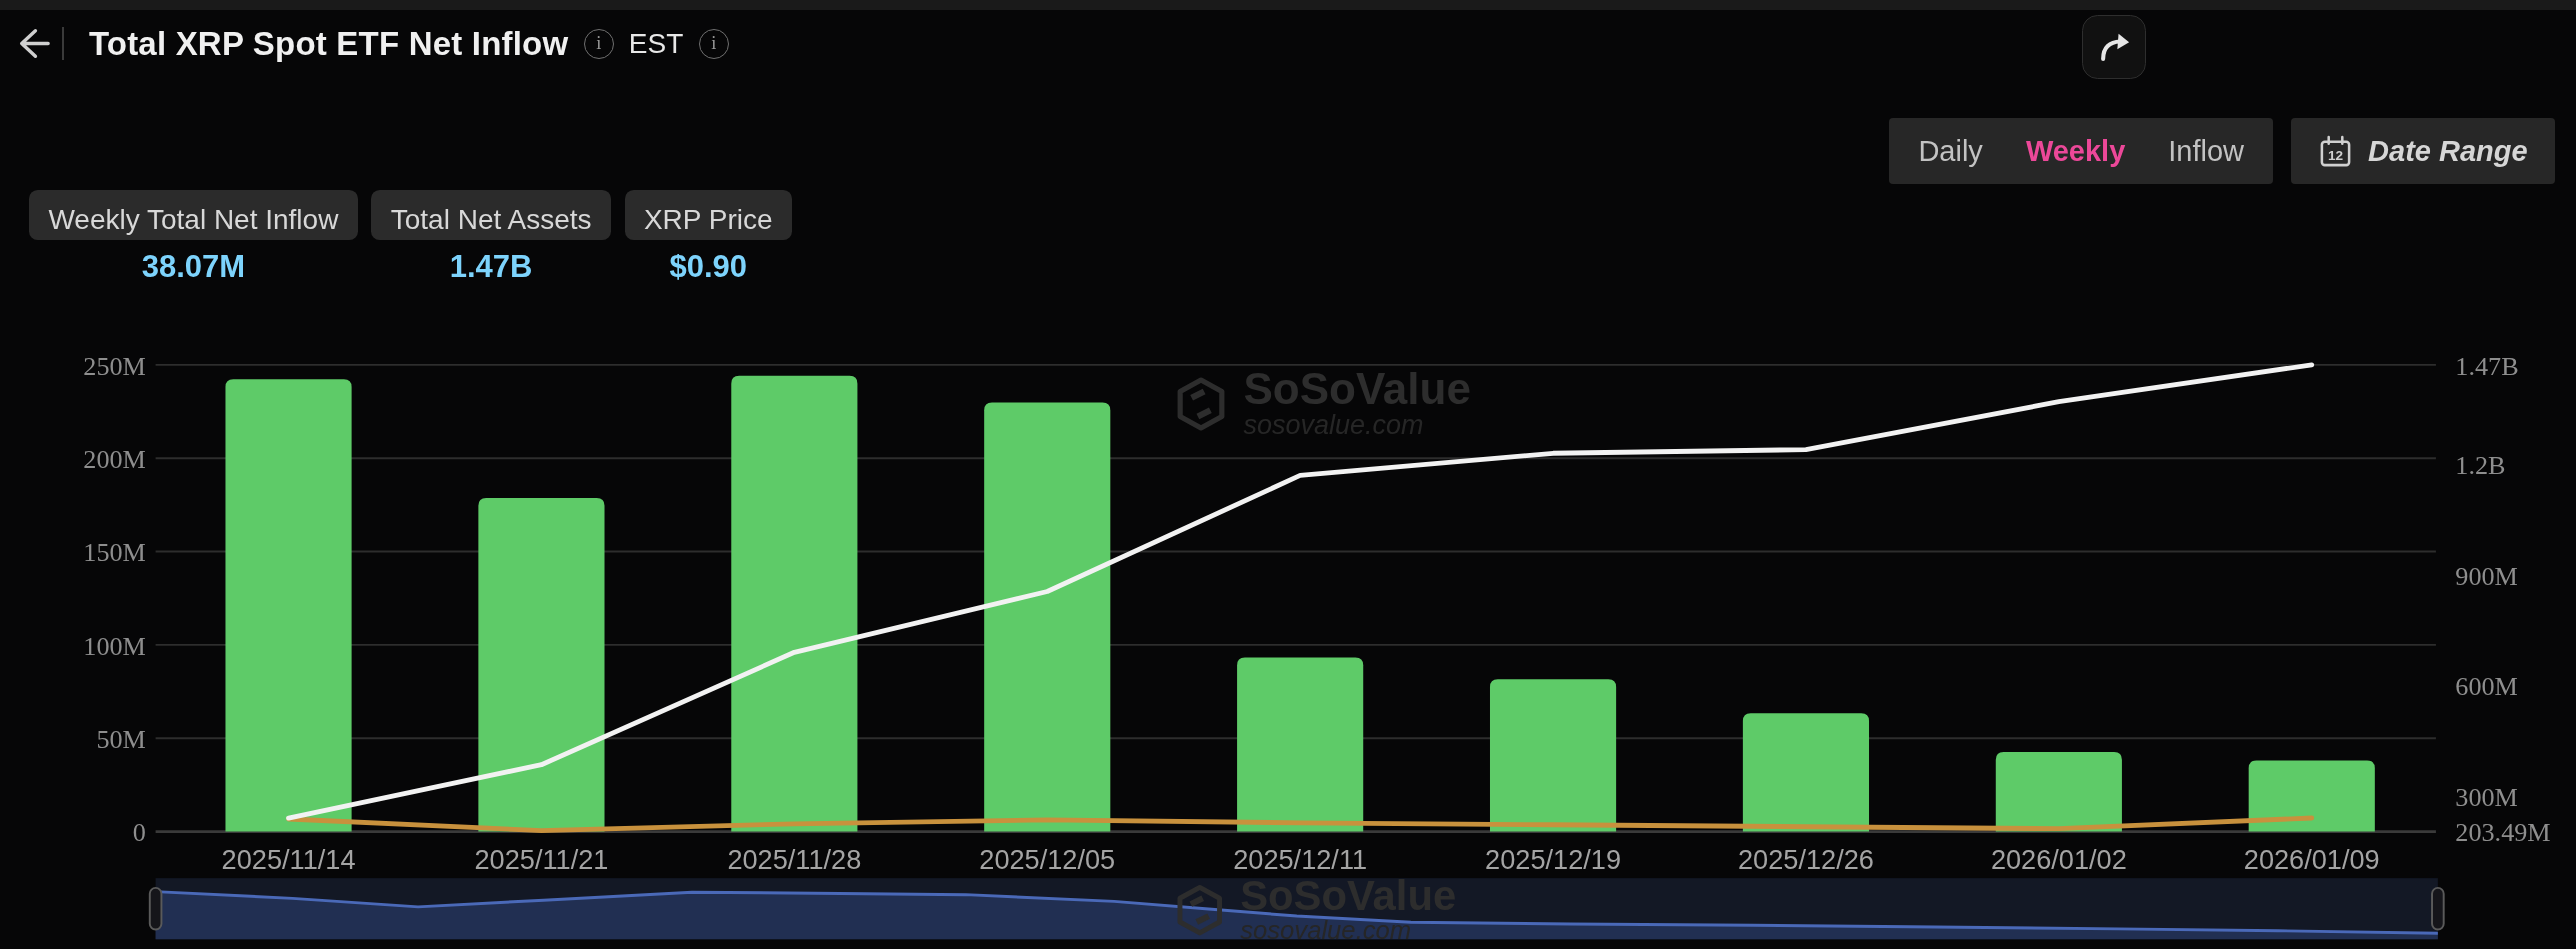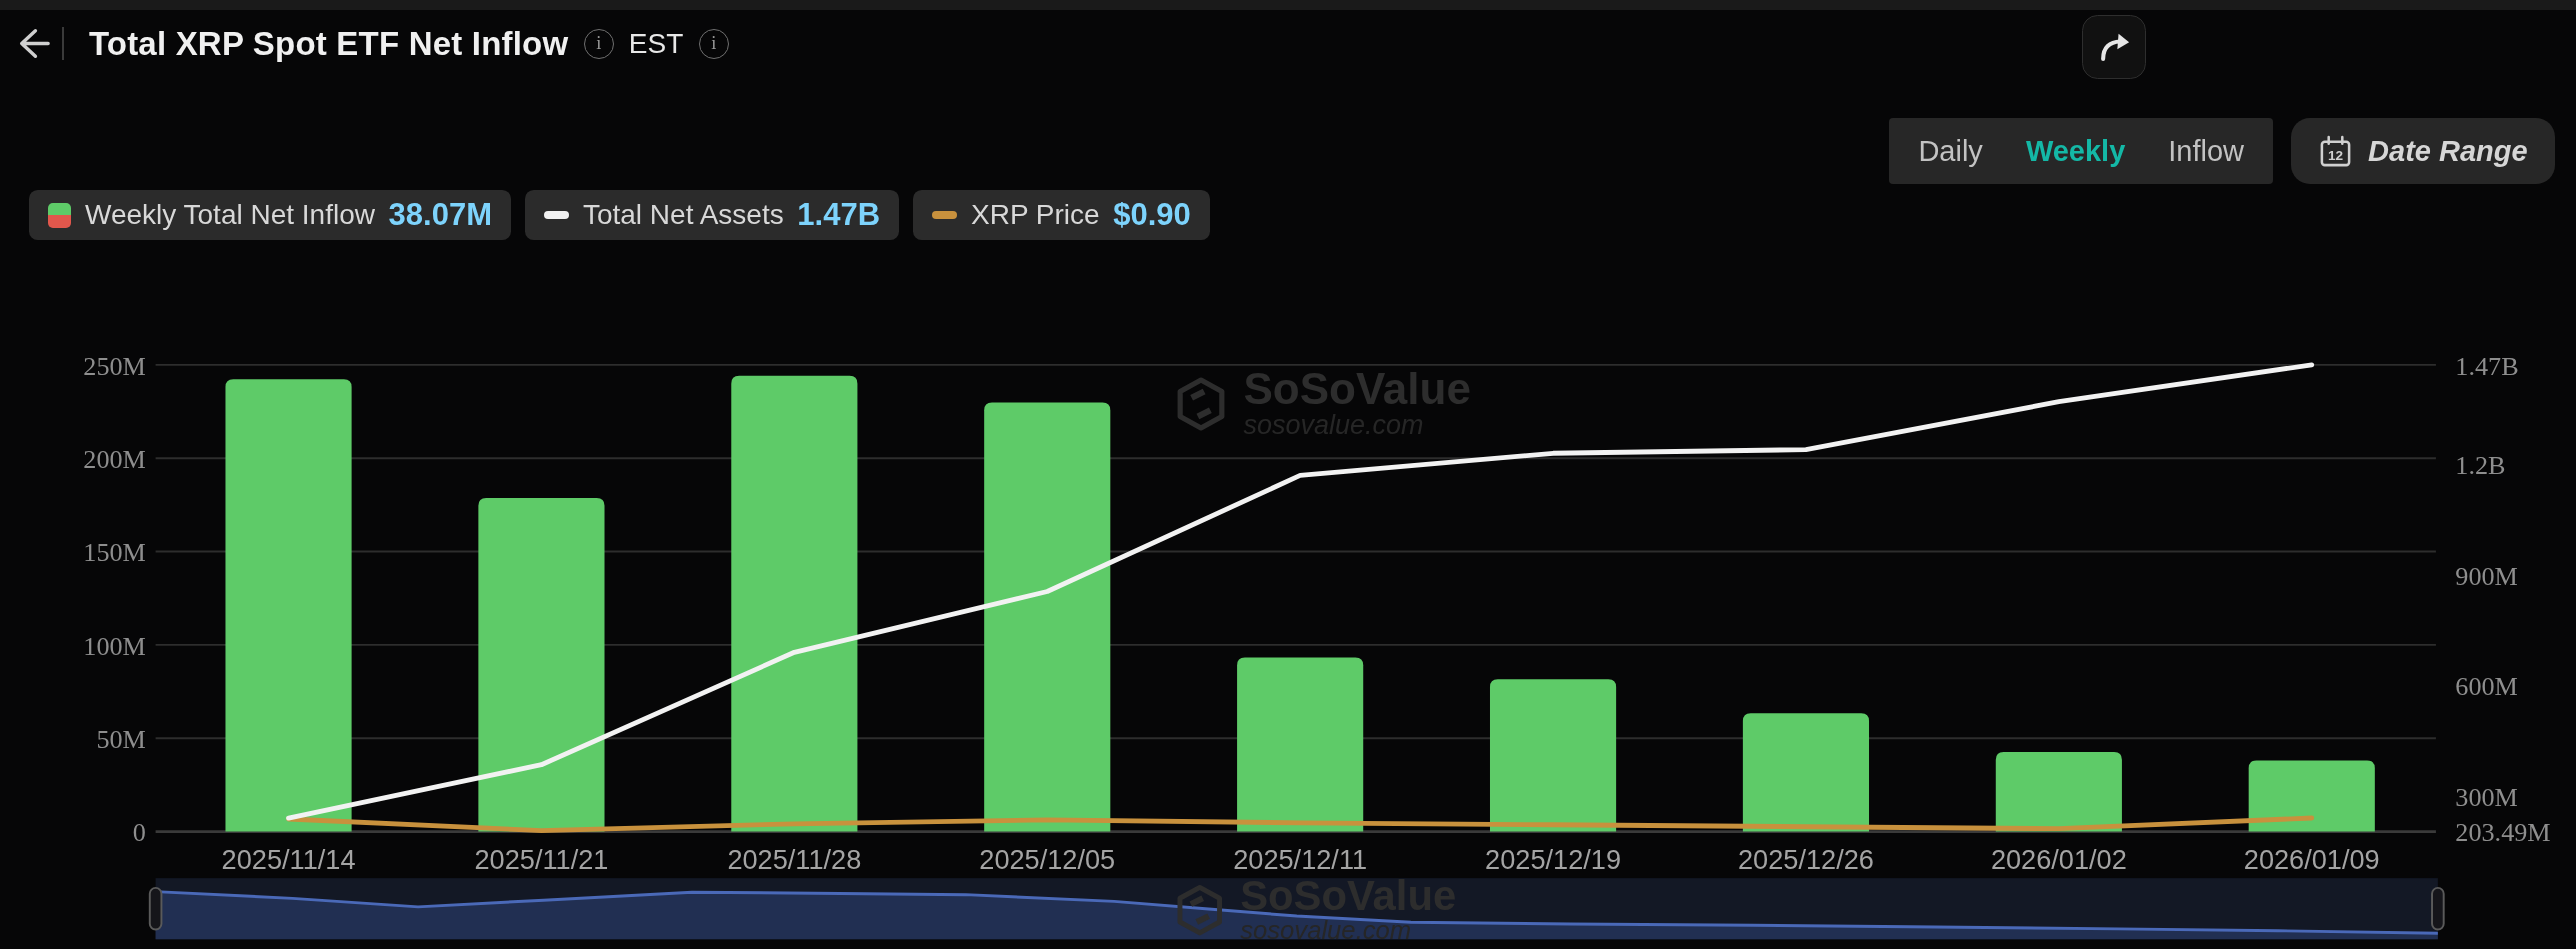--- a/index.html
+++ b/index.html
@@ -15,27 +15,27 @@
             font-size:18.4px;display:flex;align-items:center;justify-content:center;margin-left:15.5px;
             font-family:"Liberation Serif",serif;cursor:pointer;}
   .est-label{font-size:28px;color:#e8e8e8;margin-left:15px;}
   .share-btn{position:absolute;right:13.6px;top:5.8px;width:62px;height:62px;border:1.9px solid #2e2e2e;
              border-radius:15.5px;background:#111;display:flex;align-items:center;justify-content:center;cursor:pointer;}
   
   .controls{position:absolute;right:21.4px;top:118px;height:66px;display:flex;gap:17.5px;}
   .segmented{background:#272727;border-radius:4px;display:flex;align-items:center;padding:0 29px;gap:43px;}
   .segmented span{font-size:29px;color:#c2c2c2;cursor:pointer;}
   .segmented span.active{font-weight:bold;}
-  .date-range-btn{background:#272727;border-radius:19px;display:flex;align-items:center;
+  .date-range-btn{background:#272727;border-radius:4px;display:flex;align-items:center;
                   padding:0 27px;gap:15.5px;cursor:pointer;}
   .date-range-btn .lbl{font-size:29px;font-weight:bold;color:#d6d6d6;font-style:italic;}
   
   .legend{position:absolute;left:29px;top:190px;display:flex;gap:13.6px;}
   .pill{background:#2b2b2b;border-radius:8.7px;height:50px;display:flex;align-items:center;
-        padding:0 19.4px;gap:13.6px;cursor:pointer;}
+        padding:0 19.4px;gap:13.6px;cursor:pointer;flex-direction:column;}
   .pill .lbl{font-size:28px;color:#d8d8d8;}
   .pill .val{font-size:31px;font-weight:bold;color:#7dd3fc;}
   .sw-stack{width:23px;height:25px;border-radius:4.9px;overflow:hidden;display:flex;flex-direction:column;}
   .sw-stack div{flex:1;}
   .sw-dash{width:25px;height:8.7px;border-radius:4.9px;}
   
   #chart{position:absolute;left:0;top:0;}
   
   .watermark{position:absolute;display:flex;align-items:center;gap:17.5px;pointer-events:none;}
   .wm-main{left:1176px;top:367px;}
@@ -63,21 +63,21 @@
     <svg width="39" height="39" viewBox="0 0 48 48">
       <path d="M10 38 C10 24 18 17 31 16.5" stroke="#e6e6e6" stroke-width="5" fill="none" stroke-linecap="round"></path>
       <path d="M29 7 L42 17.5 L27.5 26 Z" fill="#e6e6e6"></path>
     </svg>
   </div>
 </div>
 
 <div class="controls">
   <div class="segmented">
     <span>Daily</span>
-    <span class="active" style="color: #14b8a6;">Weekly</span>
+    <span class="active" style="color: #ec4899;">Weekly</span>
     <span>Inflow</span>
   </div>
   <div class="date-range-btn">
     <svg width="35" height="35" viewBox="0 0 36 36">
       <rect x="4" y="8" width="28" height="24" rx="3" stroke="#d0d0d0" stroke-width="2.6" fill="none"></rect>
       <path d="M11 3 V10 M25 3 V10" stroke="#d0d0d0" stroke-width="2.6" stroke-linecap="round"></path>
       <text x="18" y="27" text-anchor="middle" font-size="14" font-weight="bold" fill="#d0d0d0" font-family="Liberation Sans, sans-serif">12</text>
     </svg>
     <span class="lbl">Date Range</span>
   </div>

